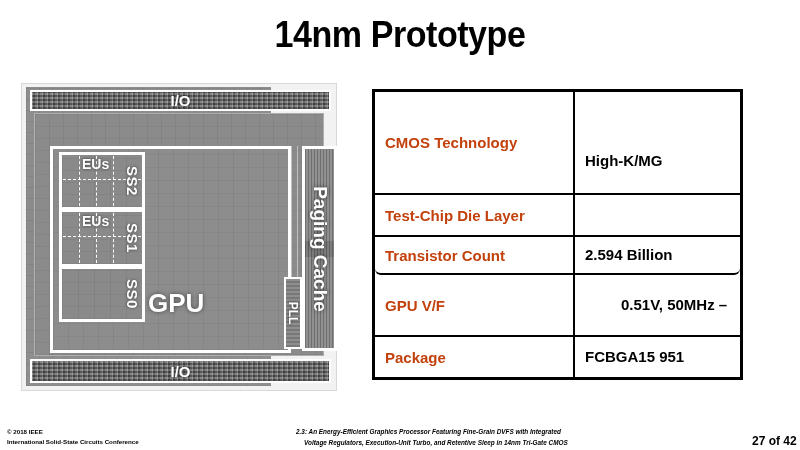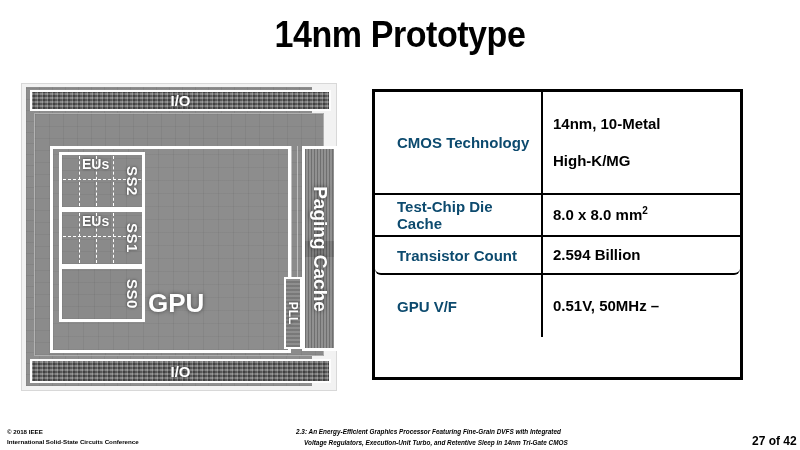--- a/index.html
+++ b/index.html
@@ -27,21 +27,20 @@
     position:absolute;left:22px;top:84px;width:314px;height:306px;
     background:#f2f2f2;
     box-shadow:0 0 0 1px #d8d8d8;
   }
   .die{
     position:absolute;left:4px;top:3px;width:245px;height:299px;
     background:
       repeating-linear-gradient(0deg, rgba(0,0,0,0.055) 0 1px, rgba(0,0,0,0) 1px 11px),
       repeating-linear-gradient(90deg, rgba(0,0,0,0.05) 0 1px, rgba(0,0,0,0) 1px 13px),
       linear-gradient(175deg,#8e8e8e 0%, #8a8a8a 45%, #909090 100%);
-    padding-left: 41px;
   }
   
   .io{
     position:absolute;
     background:
       repeating-linear-gradient(90deg, rgba(255,255,255,0.22) 0 1px, rgba(0,0,0,0.18) 1px 3px, rgba(255,255,255,0.05) 3px 5px),
       repeating-linear-gradient(0deg, rgba(0,0,0,0.30) 0 2px, rgba(255,255,255,0.12) 2px 4px),
       #6f6f6f;
     border:2px solid #fdfdfd;
     display:flex;align-items:center;justify-content:center;
@@ -161,37 +160,37 @@
     box-sizing:border-box;
     background:#fff;
   }
   .spec-row{
     display:flex;
     box-sizing:border-box;
     border-bottom:2px solid #000;
   }
   .spec-row:last-child{border-bottom:none;}
   .spec-key{
-    width:168px;box-sizing:border-box;
+    width:200px;box-sizing:border-box;
     border-right:2px solid #000;
     display:flex;align-items:center;
-    padding-left:22px;
-    font-size:15px;font-weight:bold;color:#0c4a6e;
+    padding-left:10px;
+    font-size:15px;font-weight:bold;color:#c2410c;
   }
   .spec-val{
     flex:1;box-sizing:border-box;
     display:flex;align-items:center;
     padding-left:10px;padding-right:4px;
     font-size:15px;font-weight:bold;color:#000;
     line-height:1.22;
   }
   .r0{height:103px;}
   .r1{height:42px;}
   .r2{height:38px;border-radius:6px;}
-  .r3{height:62px;}
+  .r3{height:62px;gap:36px;}
   .r4{height:40px;}
   sup{font-size:10px;vertical-align:super;}
 
   
   .footer-left{
     position:absolute;left:7px;top:427px;
     font-size:6.2px;font-weight:bold;color:#000;
     line-height:1.55;
   }
   .footer-center{
@@ -268,48 +267,49 @@
 
     </div>
   </div>
 
   <div class="spec-table">
 
     <div class="spec-row r0">
       <div class="spec-key">CMOS Technology</div>
       <div class="spec-val">
         <div>
-          <span>14nm, 10-Metal</span><br>
+          <br>
           <br>
           <span>High-K/MG</span>
         </div>
       </div>
     </div>
 
     <div class="spec-row r1">
-      <div class="spec-key">Test-Chip Die Cache</div>
-      <div class="spec-val">
-        <span><span>8.0 x 8.0 mm</span><sup>2</sup></span>
-      </div>
+      <div class="spec-key">Test-Chip Die Layer</div>
     </div>
 
     <div class="spec-row r2">
       <div class="spec-key">Transistor Count</div>
       <div class="spec-val">2.594 Billion</div>
     </div>
 
     <div class="spec-row r3">
       <div class="spec-key">GPU V/F</div>
       <div class="spec-val">
         <div>
           <span>0.51V, 50MHz –</span><br>
         </div>
       </div>
     </div>
 
+    <div class="spec-row r4">
+      <div class="spec-key">Package</div>
+      <div class="spec-val">FCBGA15 951</div>
+    </div>
 
   </div>
 
   <div class="footer-left">
     <div>© 2018 IEEE</div>
     <div>International Solid-State Circuits Conference</div>
   </div>
 
   <div class="footer-center">
     <span>2.3: An Energy-Efficient Graphics Processor Featuring Fine-Grain DVFS with Integrated</span>

